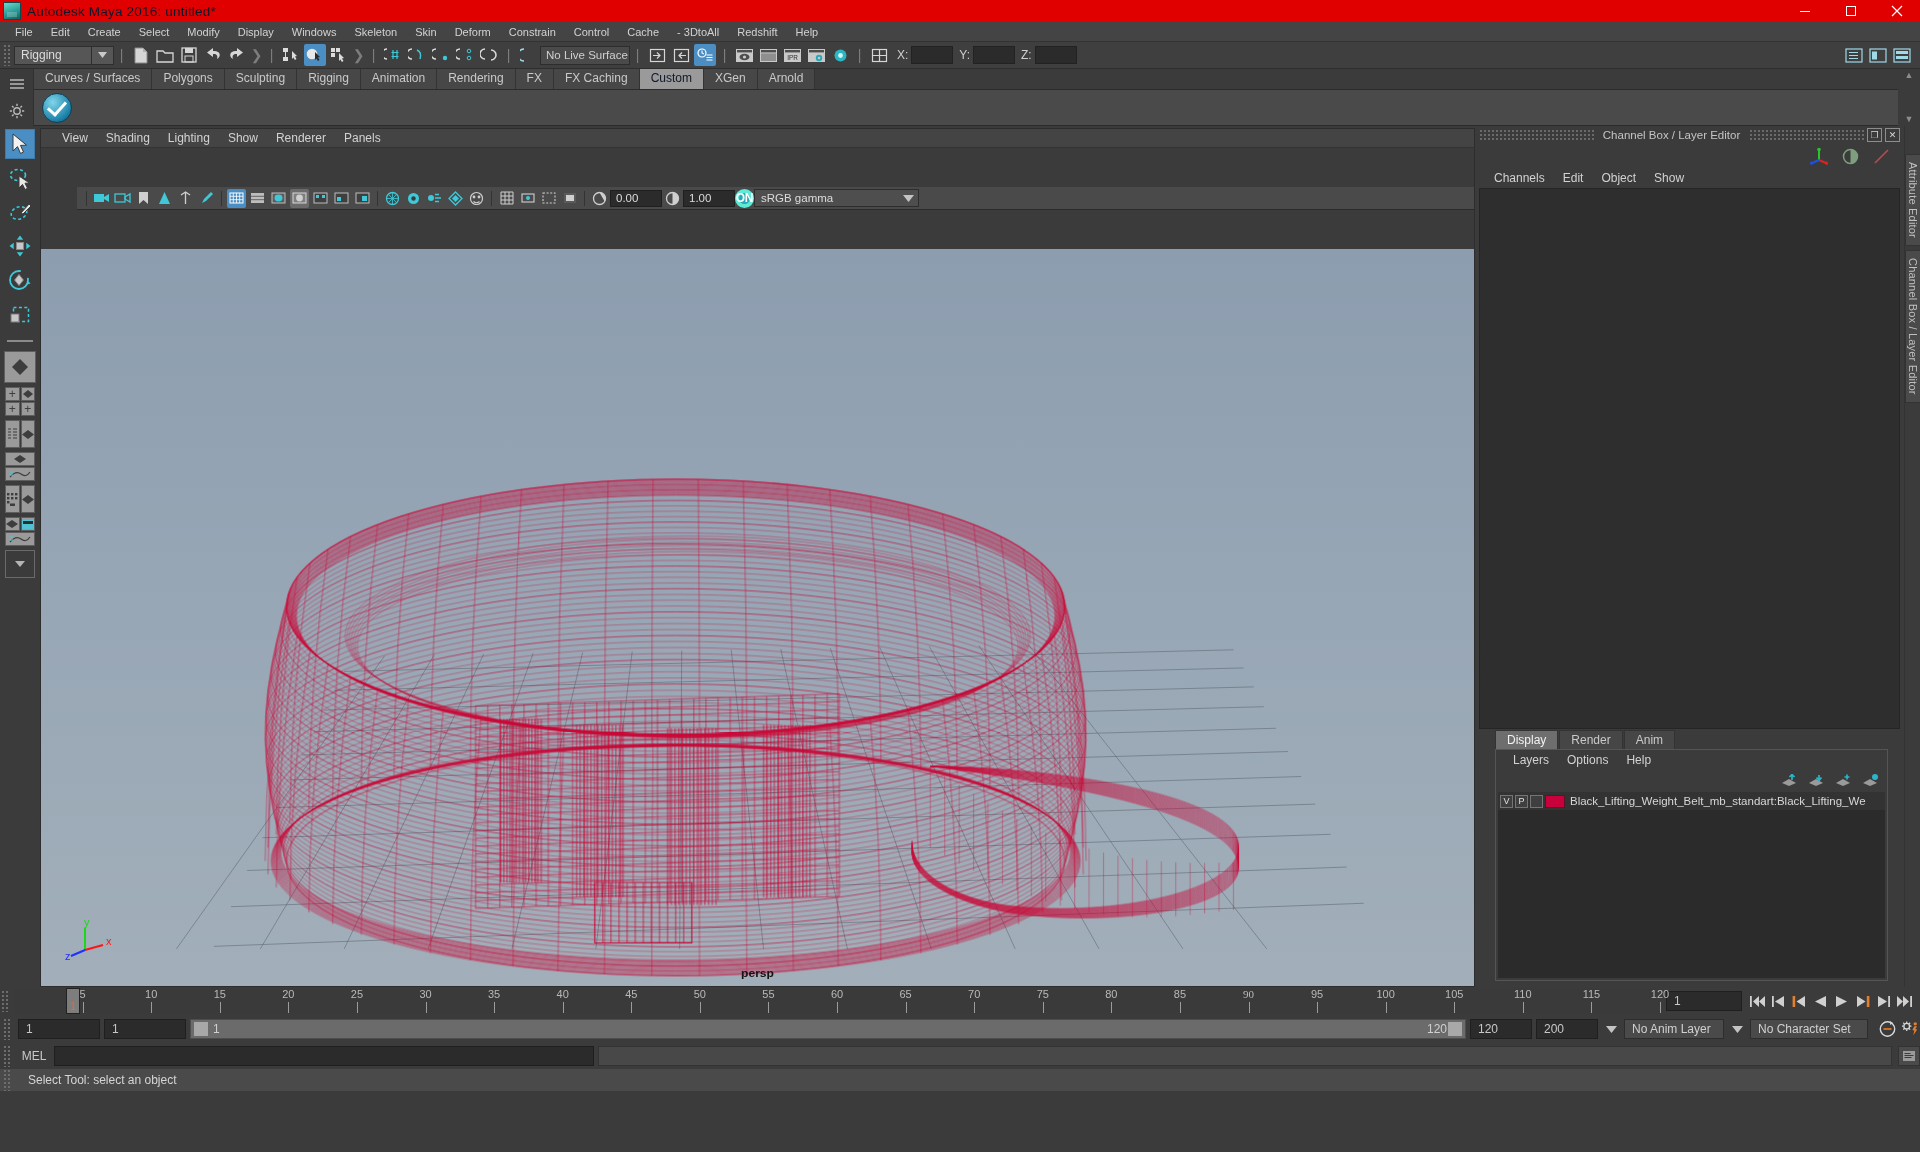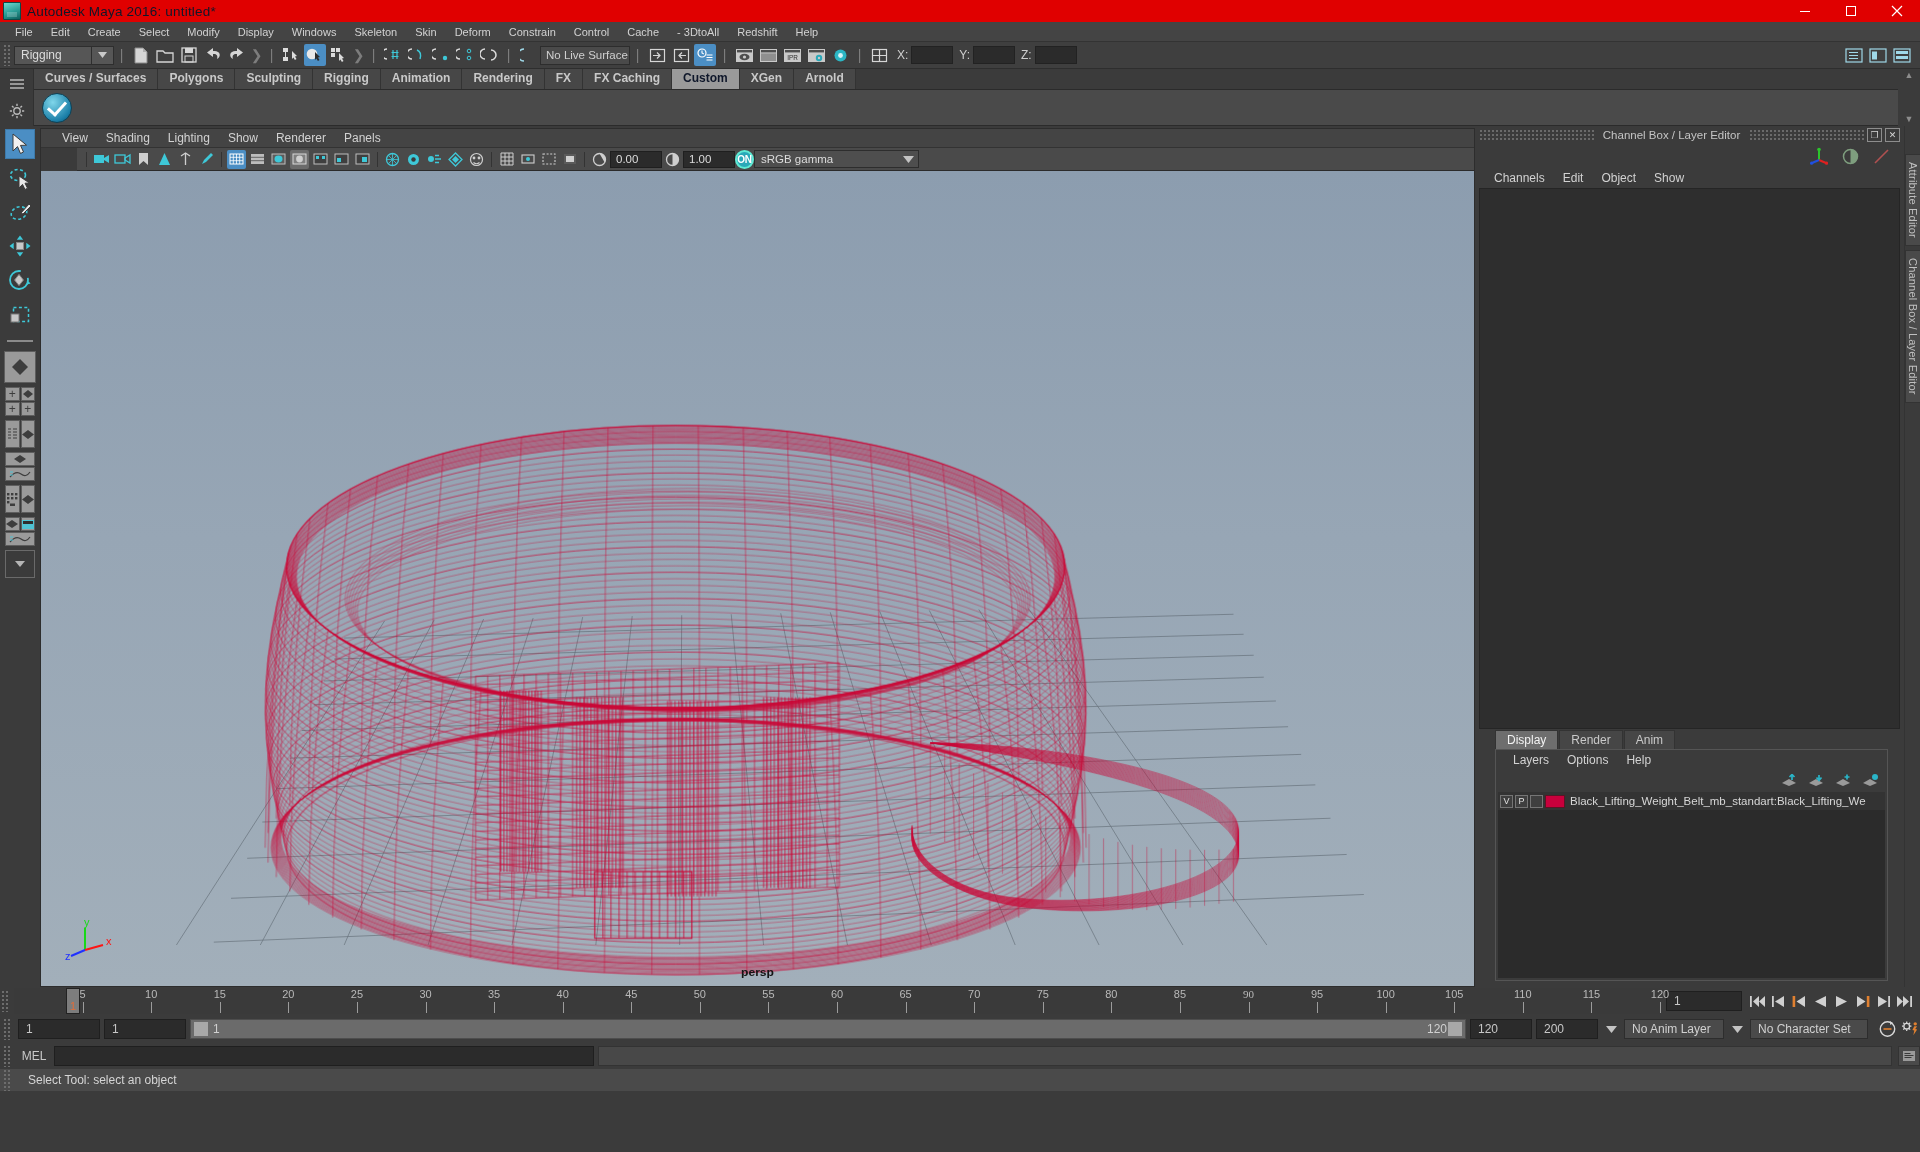--- a/index.html
+++ b/index.html
@@ -45,21 +45,21 @@
   .livesurf{width:90px;height:19px;background:#4a4a4a;border:1px solid #2d2d2d;
             font-size:11.5px;color:#cfcfcf;line-height:17px;padding-left:5px;overflow:hidden;white-space:nowrap;}
   .xyzlab{font-size:12px;color:#cfcfcf;margin:0 3px 0 6px;}
   .xyzfield{width:42px;height:18px;background:#2b2b2b;border:1px solid #222;}
   .sl-right{margin-left:auto;display:flex;align-items:center;padding-right:6px;}
 
   
   .shelfwrap{background:#3b3b3b;display:flex;}
   .shelf-left{width:34px;background:#3b3b3b;border-right:1px solid #303030;}
   .shelf-left .sbtn{width:28px;height:24px;margin:3px auto 0;display:flex;align-items:center;justify-content:center;color:#b4b4b4;}
-  .shelf-main{flex:1;font-weight:bold;}
+  .shelf-main{flex:1;}
   .shelf-tabs{height:21px;background:#3b3b3b;display:flex;align-items:flex-end;
               border-bottom:1px solid #2b2b2b;}
   .stab{height:20px;line-height:19px;padding:0 11px;font-size:12px;color:#c9c9c9;
         background:#474747;border-right:1px solid #333;white-space:nowrap;}
   .stab.active{background:#9a9a9a;color:#0f172a;}
   .shelf-body{height:36px;background:#4a4a4a;border-bottom:1px solid #2b2b2b;display:flex;align-items:center;padding-left:8px;}
   .shelf-badge{width:30px;height:30px;border-radius:50%;
                background:radial-gradient(circle at 35% 30%,#7fd6ea,#1b7fa8 70%,#0b4b63);
                display:flex;align-items:center;justify-content:center;
                border:1px solid #0d4257;}
@@ -73,31 +73,31 @@
   .toolbox{width:40px;background:#3b3b3b;padding-top:3px;display:flex;flex-direction:column;align-items:center;}
   .tool{width:30px;height:30px;margin-bottom:4px;display:flex;align-items:center;justify-content:center;position:relative;}
   .tool.sel{background:#4b8ec4;border:1px solid #3d7aaa;}
   .tb-divider{width:26px;height:2px;background:#8a8a8a;margin:7px 0 9px;}
   .qbox{width:30px;margin-bottom:4px;display:grid;gap:1px;}
   .qcell{background:#9a9a9a;border:1px solid #5e5e5e;display:flex;align-items:center;justify-content:center;height:14px;}
   .qcell.big{height:28px;}
 
   
   .viewpanel{flex:1;background:#3b3b3b;display:flex;flex-direction:column;
-             border:1px solid #2d2d2d;margin:2px 0 0 0;}
+             border:1px solid #2d2d2d;margin:2px 0 0 0;gap:39px;}
   .vp-menu{height:19px;background:#444;display:flex;align-items:center;padding-left:12px;border-bottom:1px solid #333;}
   .vp-menu .mi{padding:0 9px;font-size:12px;color:#d2d2d2;line-height:19px;}
   .vp-tools{height:23px;background:#4a4a4a;display:flex;align-items:center;padding-left:5px;border-bottom:1px solid #2b2b2b;margin-left:36px;}
   .vicon{width:19px;height:19px;display:flex;align-items:center;justify-content:center;margin:0 1px;position:relative;}
   .vicon.on{background:#4b8ec4;border-radius:2px;}
   .vsep{width:1px;height:15px;background:#333;margin:0 4px;}
   .numfield{width:52px;height:17px;background:#2b2b2b;border:1px solid #1f1f1f;
             color:#dcdcdc;font-size:11.5px;line-height:15px;padding-left:5px;}
   .onbadge{width:19px;height:19px;border-radius:50%;background:#2aa8b8;
-           border:2px solid #5eead4;color:#fff;font-size:10px;font-weight:bold;
+           border:4px solid #5eead4;color:#fff;font-size:12px;font-weight:bold;
            display:flex;align-items:center;justify-content:center;letter-spacing:-.3px;}
   .cmsel{width:165px;height:18px;background:#4e4e4e;border:1px solid #2d2d2d;
          display:flex;align-items:center;}
   .cmsel span{flex:1;padding-left:6px;font-size:11.5px;color:#dcdcdc;}
   .cmsel .arw{width:20px;display:flex;align-items:center;justify-content:center;color:#c3c3c3;font-size:9px;}
 
   .viewport{flex:1;position:relative;overflow:hidden;
             background:linear-gradient(180deg,#8e9fb0 0%,#95a5b5 35%,#9aa9b7 60%,#a0adb8 100%);}
   .axisgizmo{position:absolute;left:22px;bottom:20px;width:60px;height:48px;}
 

